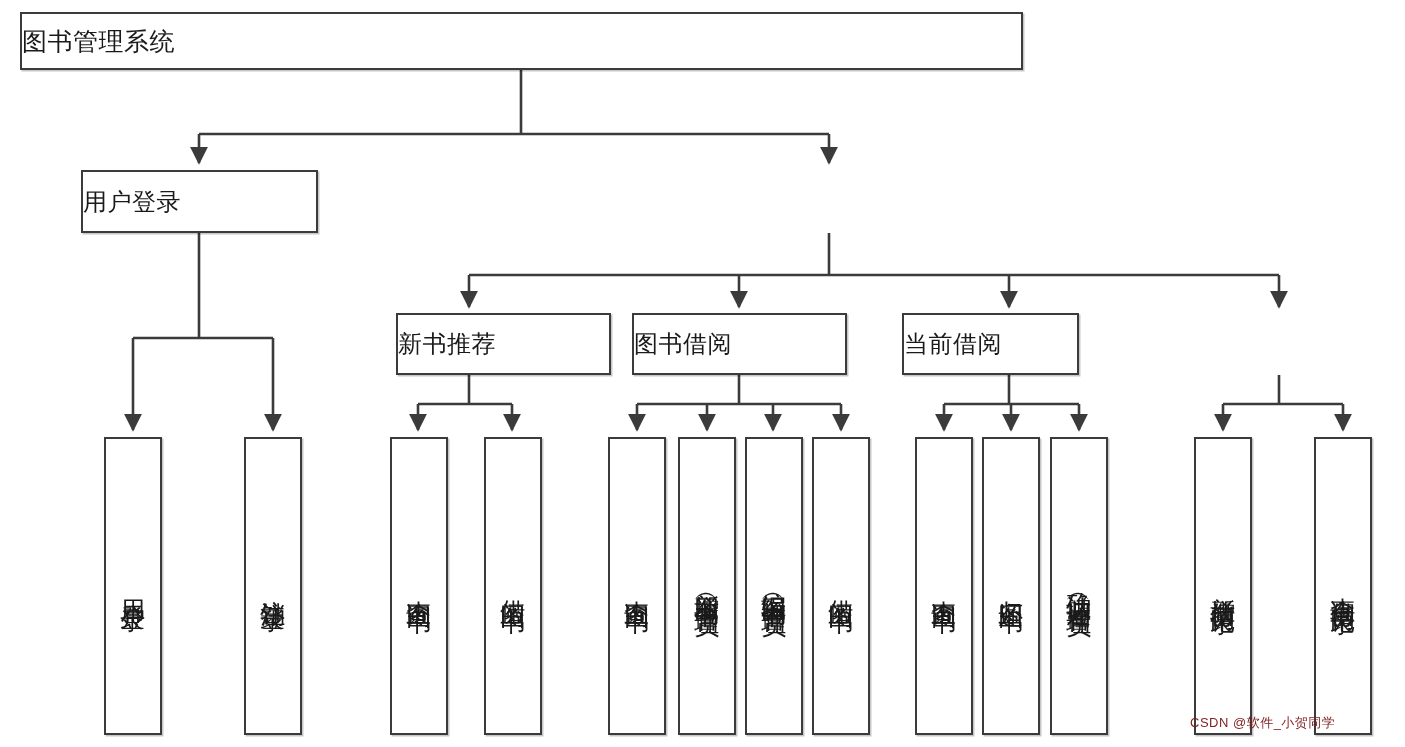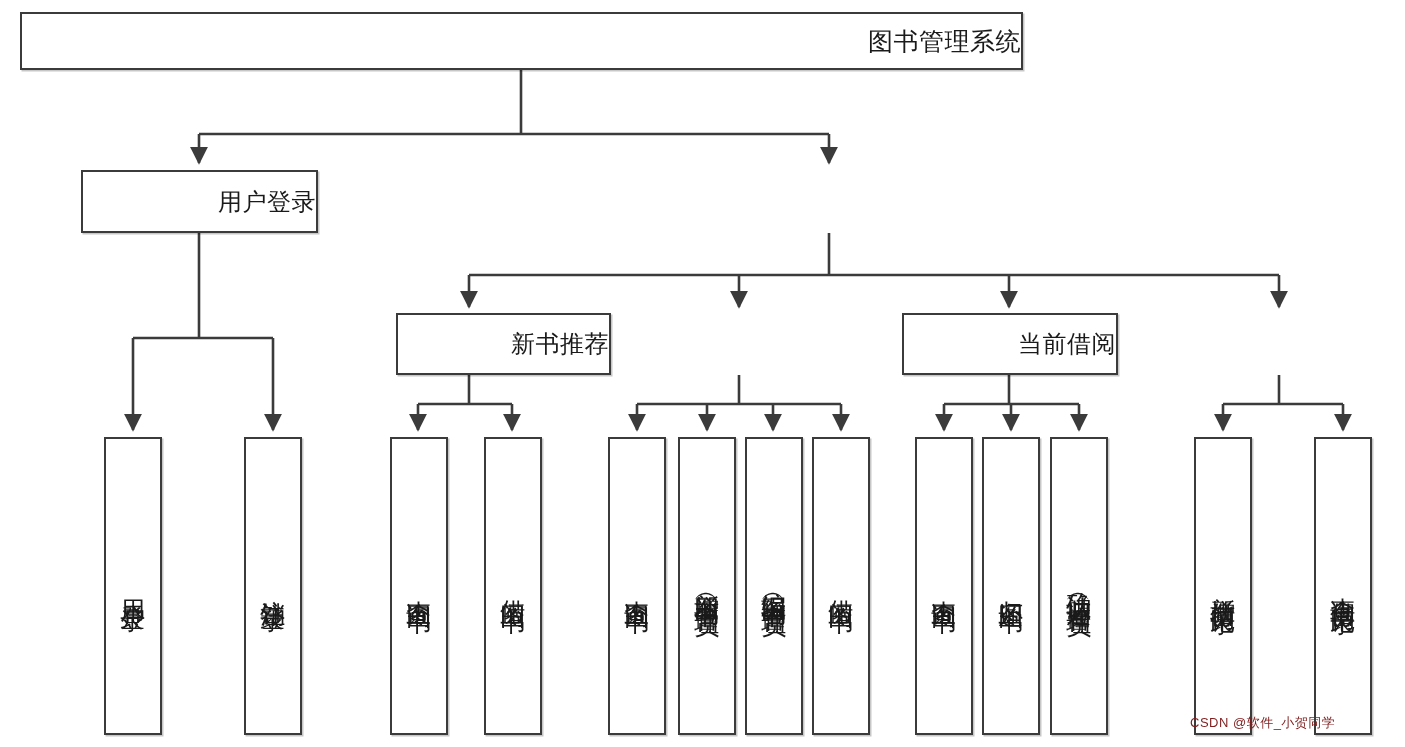--- a/index.html
+++ b/index.html
@@ -28,21 +28,21 @@
     height: 747px;
     pointer-events: none;
   }
   .node {
     position: absolute;
     box-sizing: border-box;
     background: #ffffff;
     border: 2px solid #3b3b3b;
     display: flex;
     align-items: center;
-    justify-content: flex-end;
+    justify-content: flex-start;
     box-shadow: 1.5px 1.5px 0 rgba(0,0,0,0.22);
   }
   .node .label {
     color: #1a1a1a;
     text-align: center;
     line-height: 1.22;
     letter-spacing: 0.5px;
     white-space: pre-line;
   }
   .node.horizontal .label {
@@ -133,22 +133,25 @@
 
   <div class="node horizontal" style="left:81px; top:170px; width:237px; height:63px;">
     <span class="label">用户登录</span>
   </div>
 
 
   <div class="node horizontal" style="left:362px; top:313px; width:215px; height:62px;margin-left:34px;">
     <span class="label">新书推荐</span>
   </div>
 
-
-  <div class="node horizontal" style="left:902px; top:313px; width:216px; height:62px;">
+  <div class="node horizontal" style="left:632px; top:313px; width:215px; height:62px;">
+    <span class="label">图书借阅</span>
+  </div>
+
+  <div class="node horizontal" style="left:902px; top:313px; width:177px; height:62px;">
     <span class="label">当前借阅</span>
   </div>
 
 
   <div class="node vertical" style="left:104px; top:437px; width:58px; height:298px;">
     <span class="label">用户登录</span>
   </div>
 
   <div class="node vertical" style="left:244px; top:437px; width:58px; height:298px;">
     <span class="label">注销登录</span>

